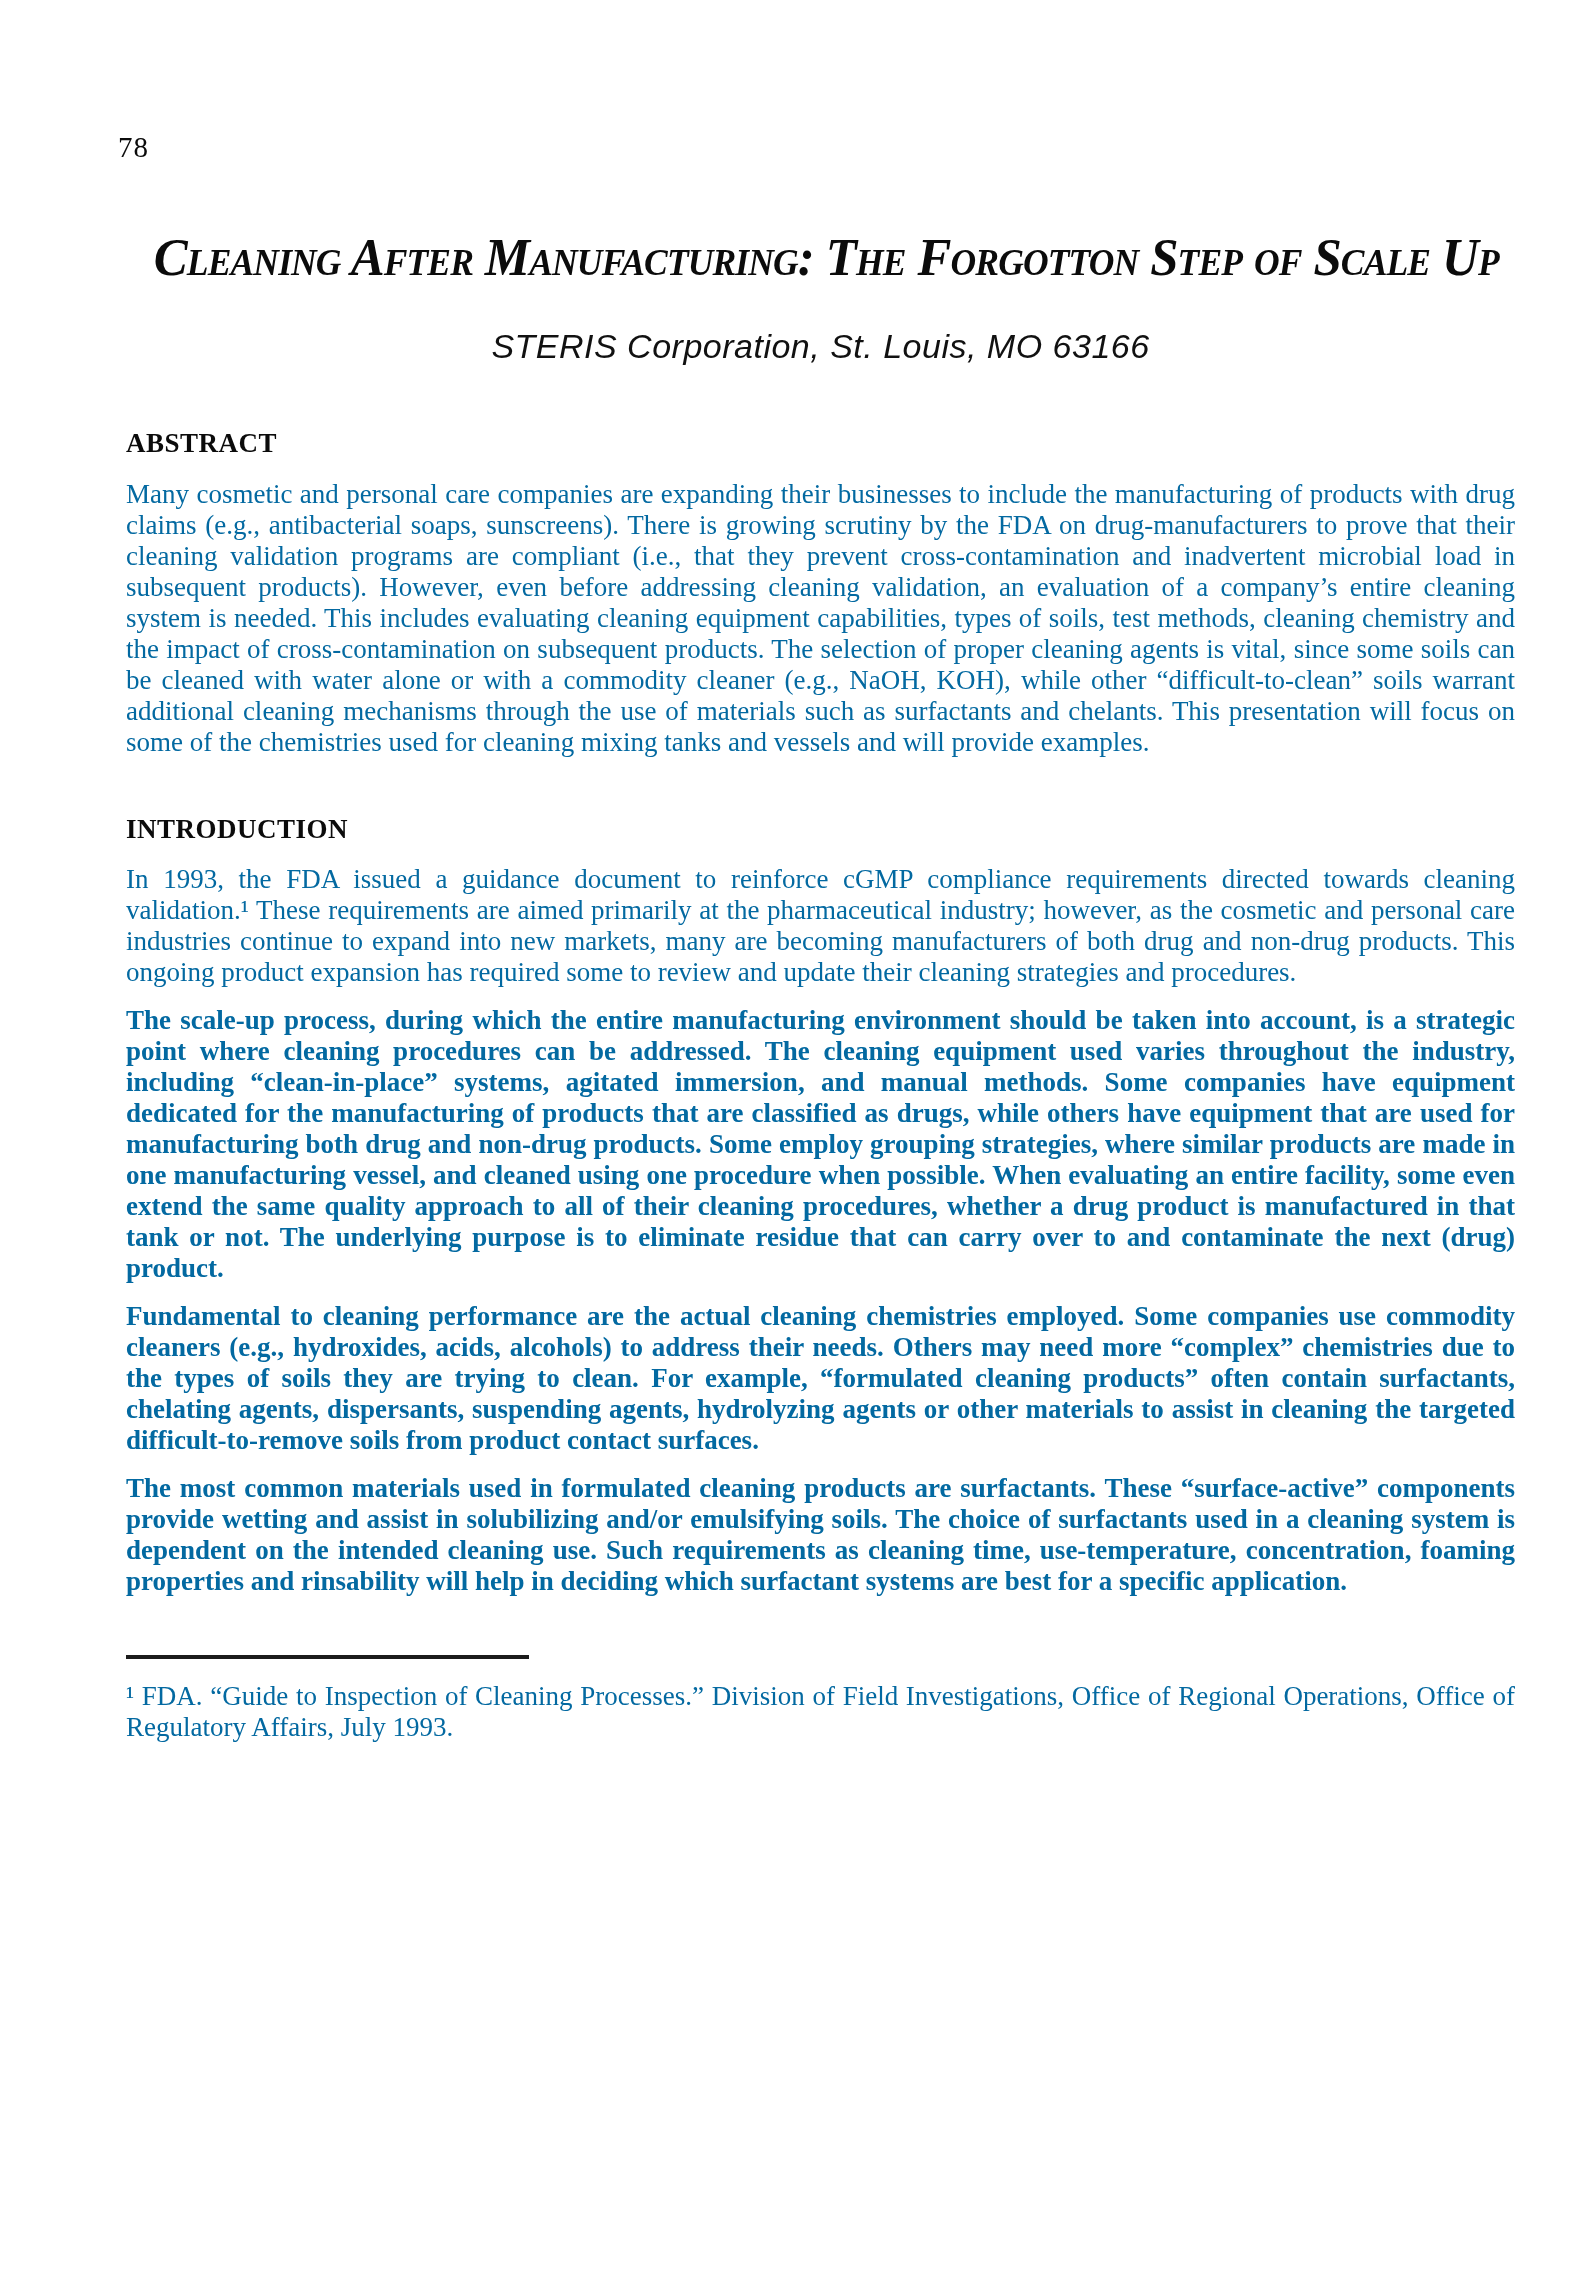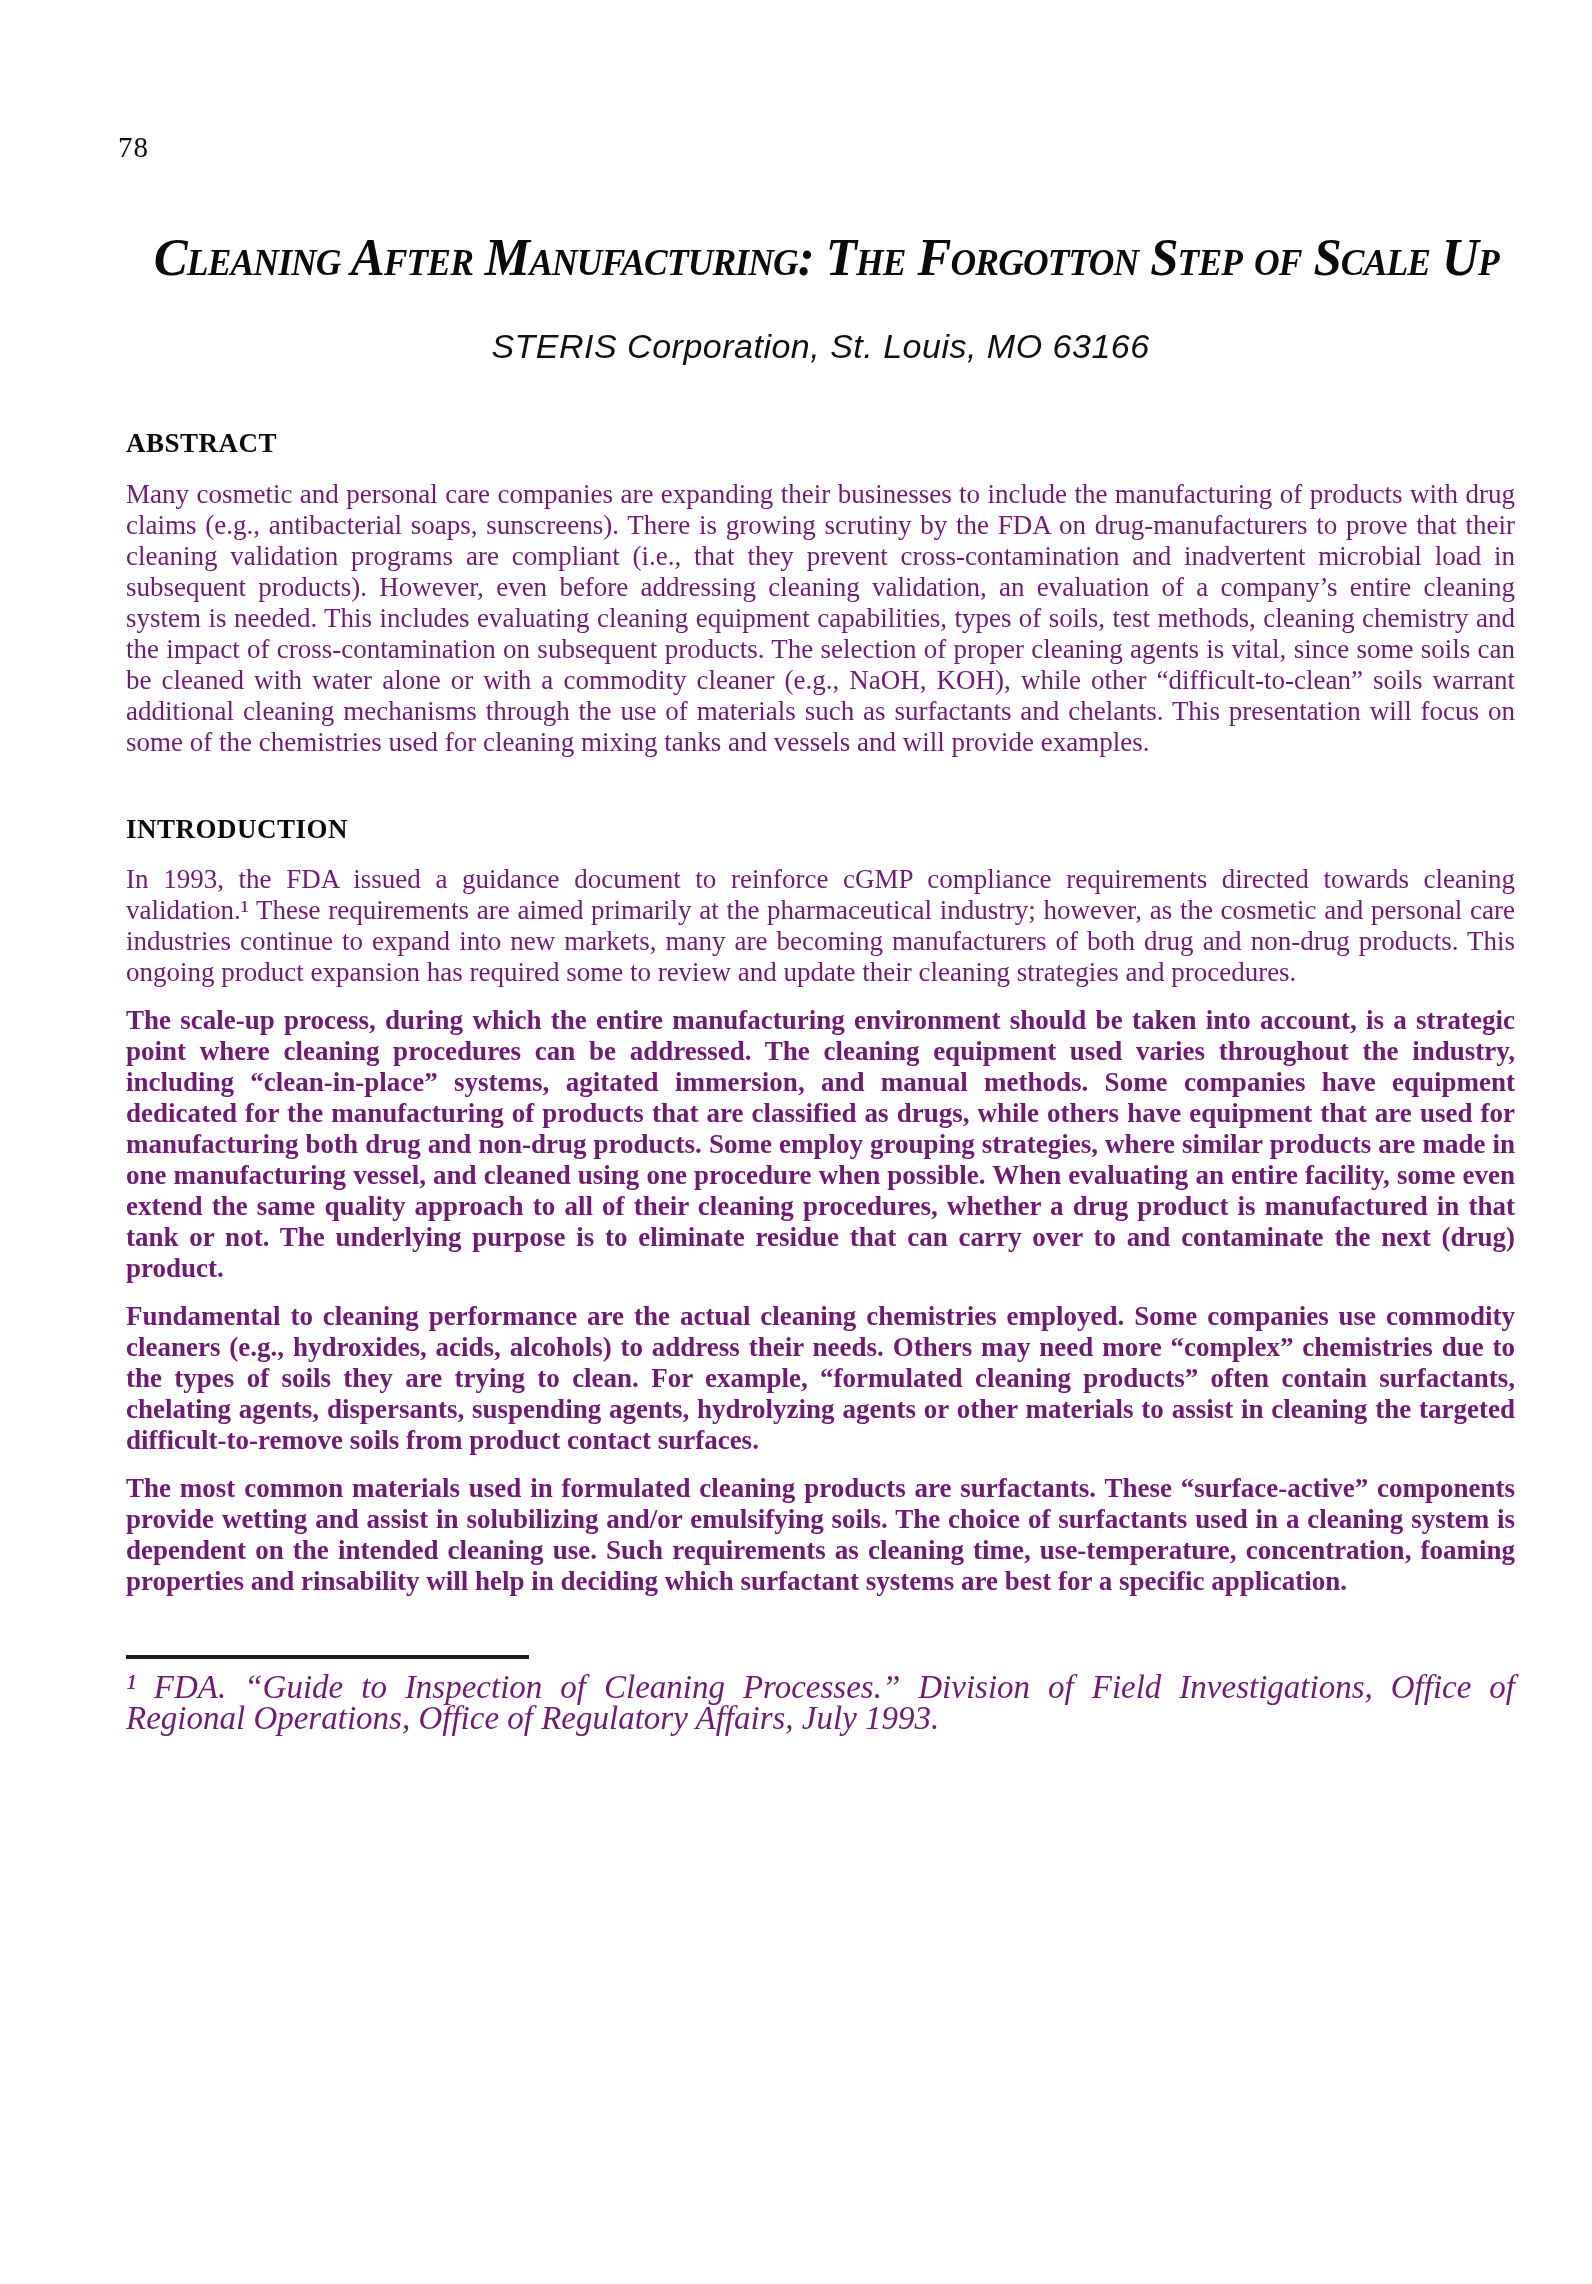--- a/index.html
+++ b/index.html
@@ -71,37 +71,36 @@
     font-size: 27px;
     letter-spacing: 0.5px;
   }
   .abstract-heading { margin-top: 62px; }
   .intro-heading   { margin-top: 56px; }
   .body-text {
     margin: 0;
     font-size: 27px;
     line-height: 31px;
     text-align: justify;
-    color: #701a75;
+    color: #0369a1;
   }
   .first-para { margin-top: 19.6px; }
   .para       { margin-top: 17px; font-weight: bold; }
   
   .footnote-rule {
     margin-top: 58px;
     width: 403px;
     height: 3.7px;
     background: #1c1c1c;
   }
   .footnote-text {
-    margin-top: 13px;
-    font-size: 33px;
+    margin-top: 22px;
+    font-size: 27px;
     line-height: 31px;
     text-align: justify;
-    font-style: italic;
   }
 </style>
 </head>
 <body>
 
 <div class="page">
 
   <div class="header-row">
     <span class="page-number">78</span>
   </div>

